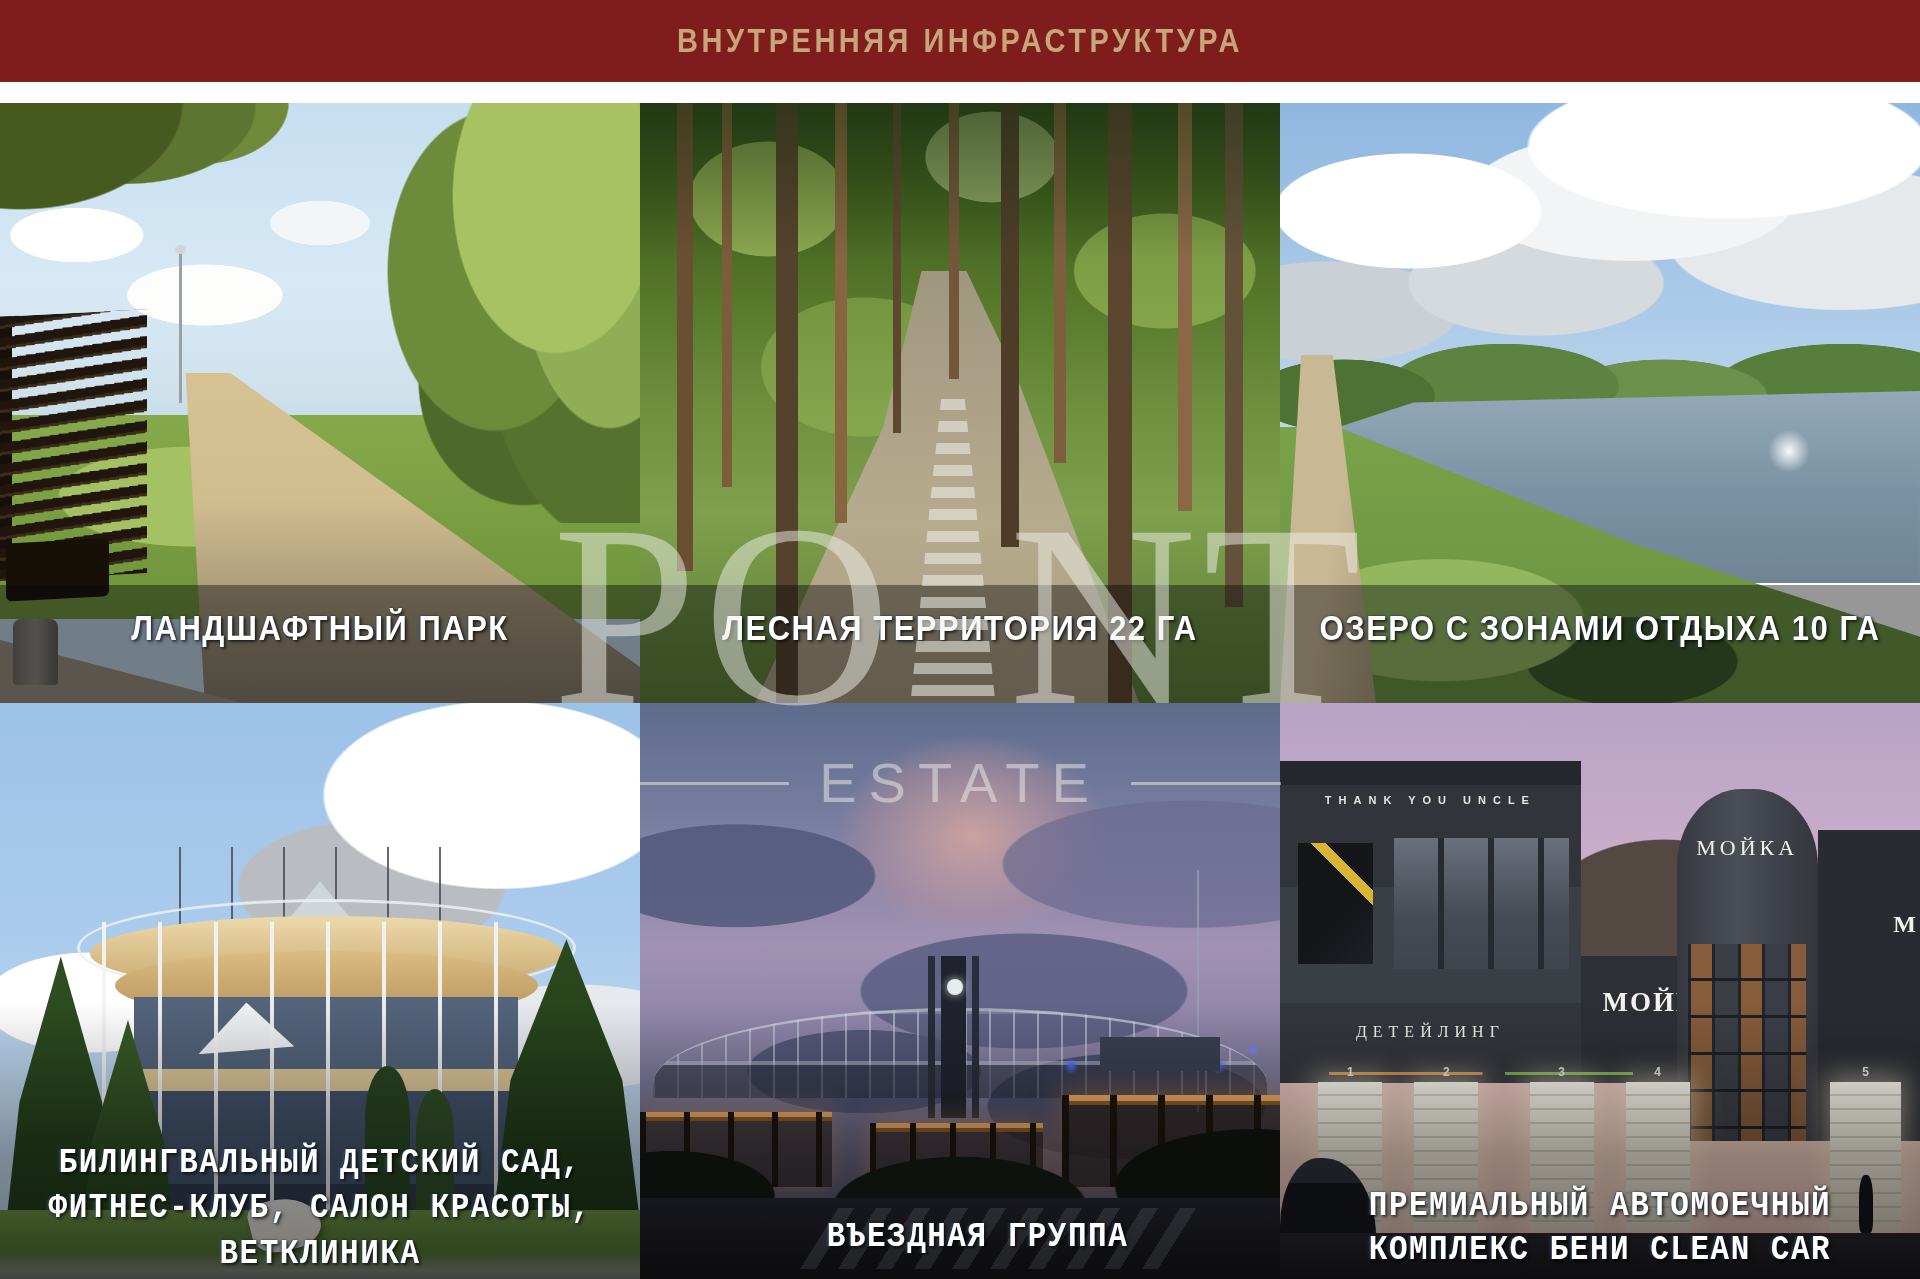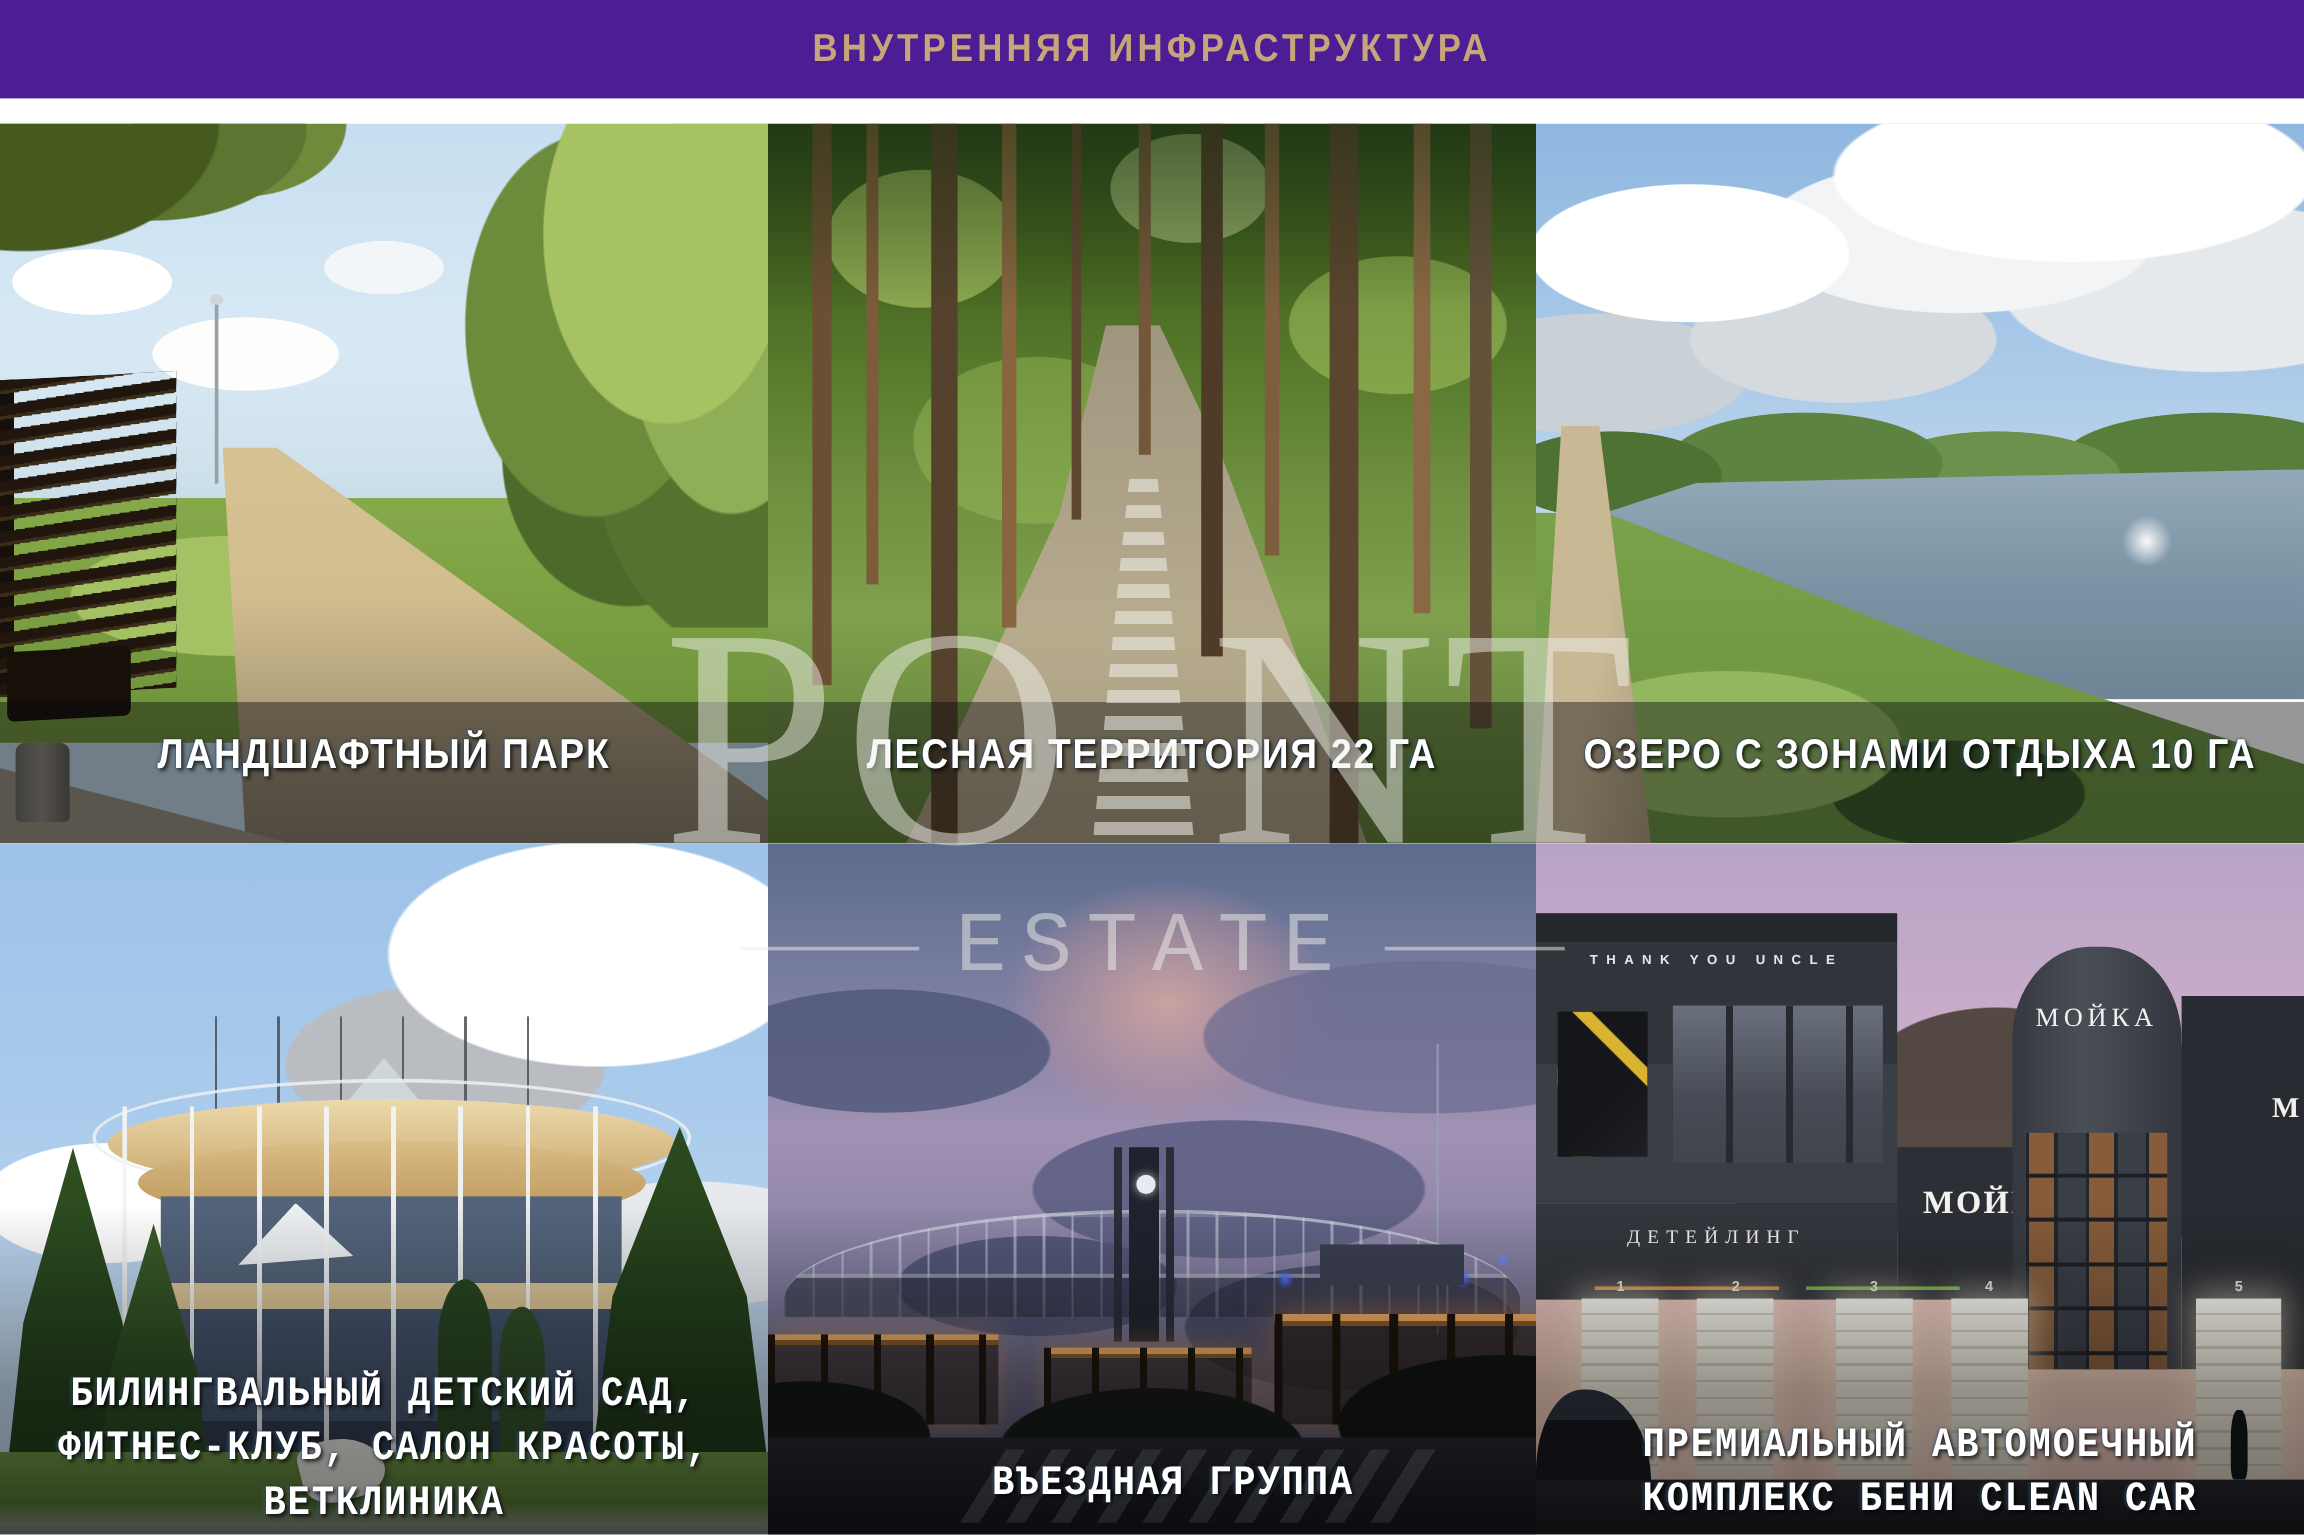--- a/index.html
+++ b/index.html
@@ -2,21 +2,21 @@
 <html><head>
 <meta charset="utf-8">
 <style>
   html,body{margin:0;padding:0;background:#ffffff;}
   .screen{position:relative;width:1920px;height:1279px;overflow:hidden;background:#ffffff;
           font-family:"Liberation Sans", sans-serif;}
   .abs{position:absolute;}
 
   
   .header{position:absolute;top:0;left:0;width:100%;height:82px;display:flex;
-          align-items:center;justify-content:center;background:#4c1d95;text-align:center;}
+          align-items:center;justify-content:center;background:#7f1d1d;text-align:center;}
   .title{color:#c7a57a;font-size:29px;font-weight:700;letter-spacing:3.5px;
          transform:scaleY(1.12);white-space:nowrap;}
 
   
   .grid{position:absolute;top:103px;left:0;width:1920px;height:1176px;
         display:grid;grid-template-columns:640px 640px 640px;grid-template-rows:600px 576px;}
   .tile{position:relative;overflow:hidden;margin:0;}
   .photo{position:absolute;inset:0;overflow:hidden;}
 
   
@@ -34,21 +34,21 @@
   
   .wm{position:absolute;top:445px;left:0;width:100%;z-index:9;pointer-events:none;
       color:rgba(240,240,234,.5);}
   .wm-word{display:flex;justify-content:center;align-items:flex-end;height:300px;
            font-family:"Liberation Serif", serif;font-size:260px;line-height:1;letter-spacing:6px;}
   .wm-building{display:inline-block;width:84px;height:300px;margin:0 14px 46px;
            background:repeating-linear-gradient(180deg,rgba(240,240,234,.55) 0 11px,rgba(240,240,234,0) 11px 22px);
            clip-path:polygon(36% 0%,64% 0%,74% 26%,100% 100%,0% 100%,26% 26%);}
   .wm-row2{display:flex;align-items:center;justify-content:center;gap:30px;margin-top:10px;}
   .wm-line{width:150px;height:3px;background:rgba(240,240,234,.5);}
-  .wm-estate{font-family:Liberation Mono, monospace;font-size:71px;letter-spacing:12px;line-height:1;}
+  .wm-estate{font-family:Liberation Sans, sans-serif;font-size:56px;letter-spacing:12px;line-height:1;}
 
   
   .p1-sky{inset:0;background:linear-gradient(180deg,#c6def0 0%,#d8e9f5 30%,#cfe2ec 48%,#bdd5e2 60%);}
   .p1-clouds{inset:0;background:
      radial-gradient(110px 45px at 12% 22%,#ffffff 0 60%,transparent 61%),
      radial-gradient(140px 55px at 32% 32%,#fdfdfb 0 55%,transparent 56%),
      radial-gradient(90px 40px at 50% 20%,#f2f6f8 0 55%,transparent 56%);}
   .p1-canopy{left:0;top:0;width:52%;height:40%;background:
      radial-gradient(260px 170px at 6% 0%,#46591f 0 62%,transparent 63%),
      radial-gradient(220px 130px at 38% 2%,#5c7530 0 58%,transparent 59%),

